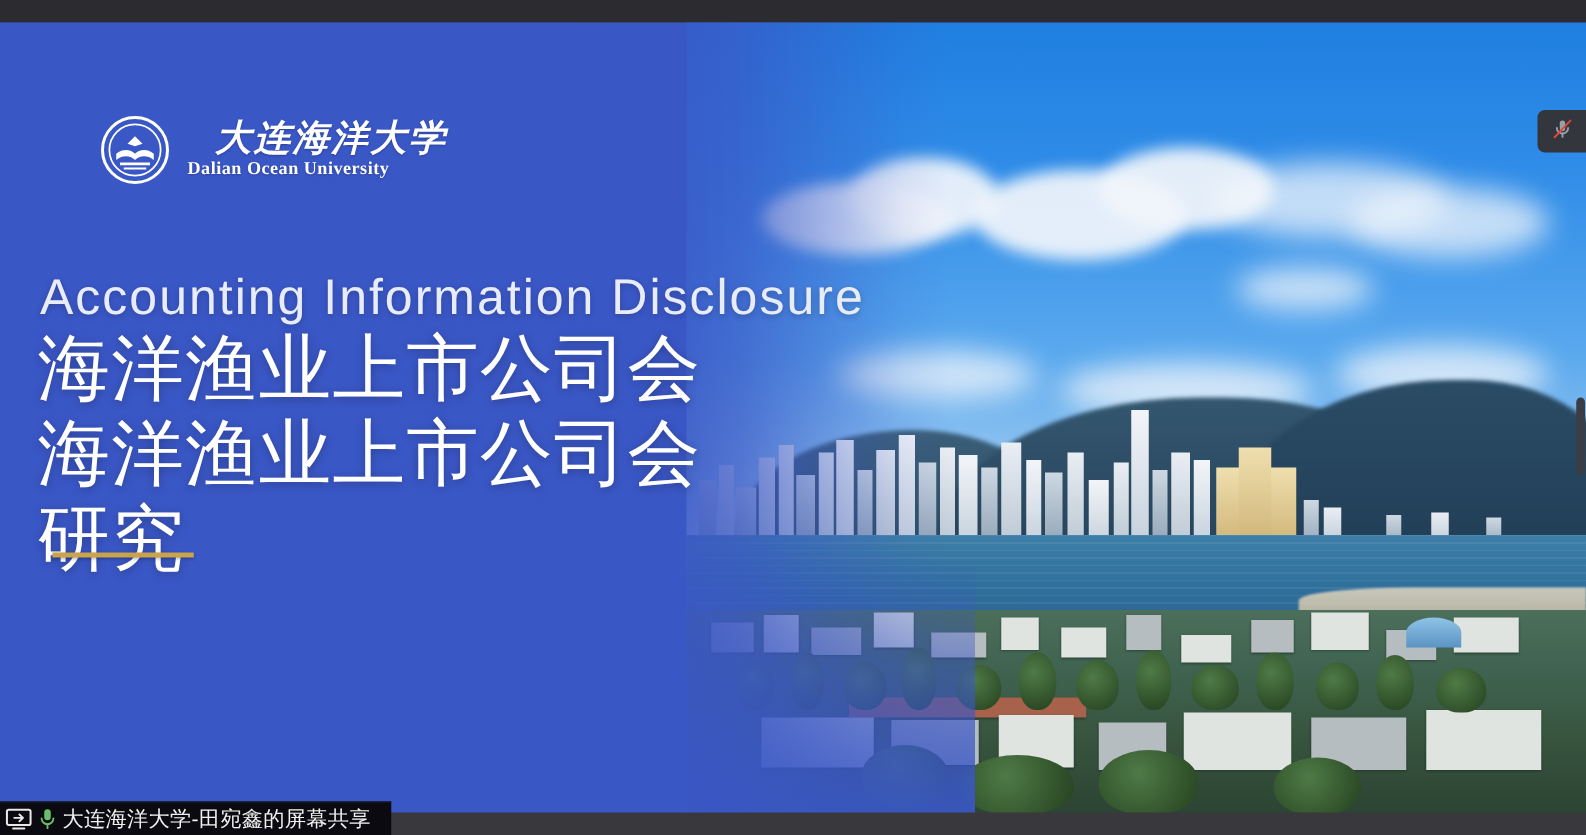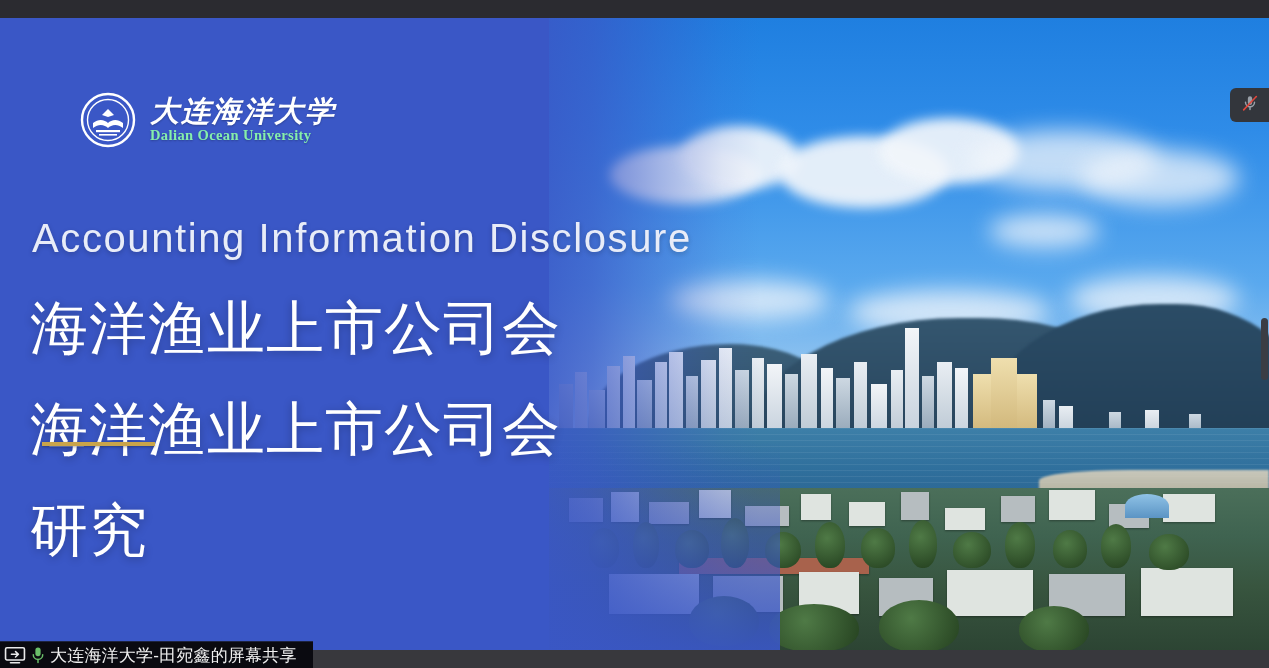--- a/index.html
+++ b/index.html
@@ -159,25 +159,26 @@
     position:relative; width:56px; height:56px; flex:0 0 auto;
   }
   .seal svg { display:block; }
   .logo-text { display:flex; flex-direction:column; gap:1px; }
   .logo-cn {
     font-family:"Liberation Serif","DejaVu Serif",serif;
     font-style:italic; font-weight:700;
     font-size:29px; line-height:1.05;
     color:#ffffff; letter-spacing:2px;
     text-shadow:0 1px 2px rgba(0,0,0,.25);
+    margin-left:22px;
   }
   .logo-en {
     font-family:"Liberation Serif","DejaVu Serif",serif;
     font-weight:700; font-size:14.5px; letter-spacing:.4px;
-    color:#86efac;
+    color:#ffffff;
     text-shadow:0 1px 2px rgba(0,0,0,.25);
   }
 
   
   .eyebrow {
     position:absolute; left:32px; top:198px;
     font-size:40px; font-weight:300;
     letter-spacing:1.6px;
     color:#e8ecf8;
     text-shadow:0 2px 5px rgba(0,0,0,.22);
@@ -185,21 +186,21 @@
   }
   .title {
     position:absolute; left:30px; top:243px;
     width:600px;
     font-size:58px; line-height:68px;
     font-weight:500;
     color:#ffffff;
     letter-spacing:1px;
     text-shadow:0 2px 8px rgba(0,0,0,.28);
   }
-  .title .ln { display:block; white-space:nowrap;margin-top:33px; }
+  .title .ln { display:block; white-space:nowrap; }
   .title .ln3 { }
 
   .gold-rule {
     position:absolute; left:42px; top:424px;
     width:113px; height:4px;
     background:#c9a44a;
     box-shadow:0 1px 3px rgba(0,0,0,.3);
   }
 
   .presenter {

